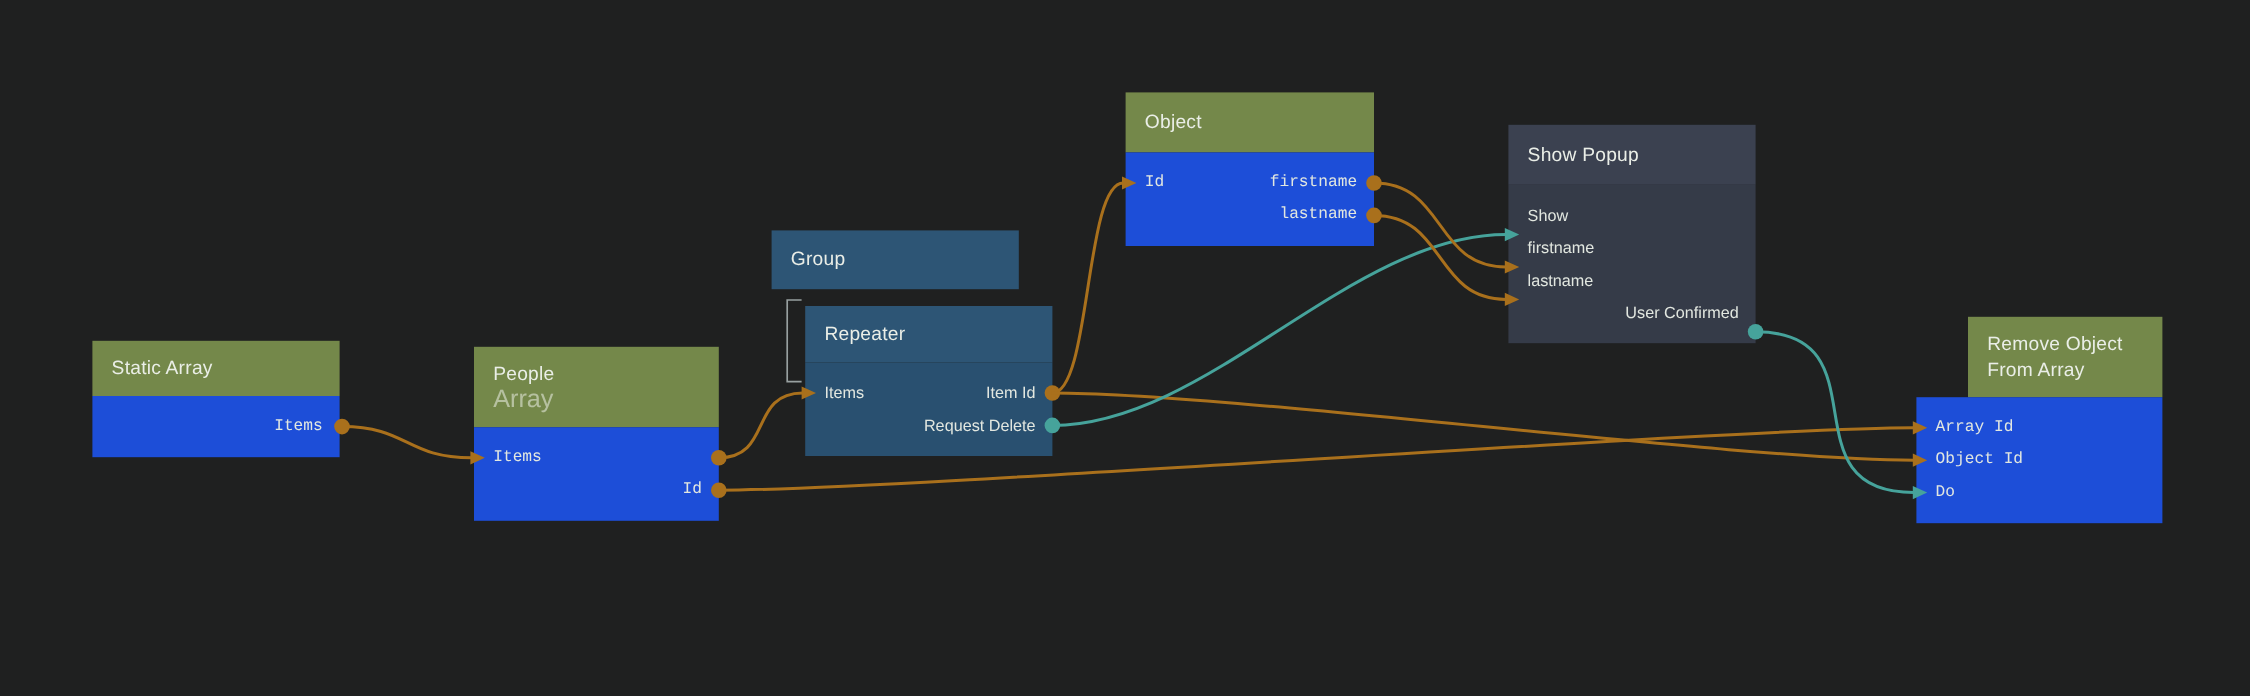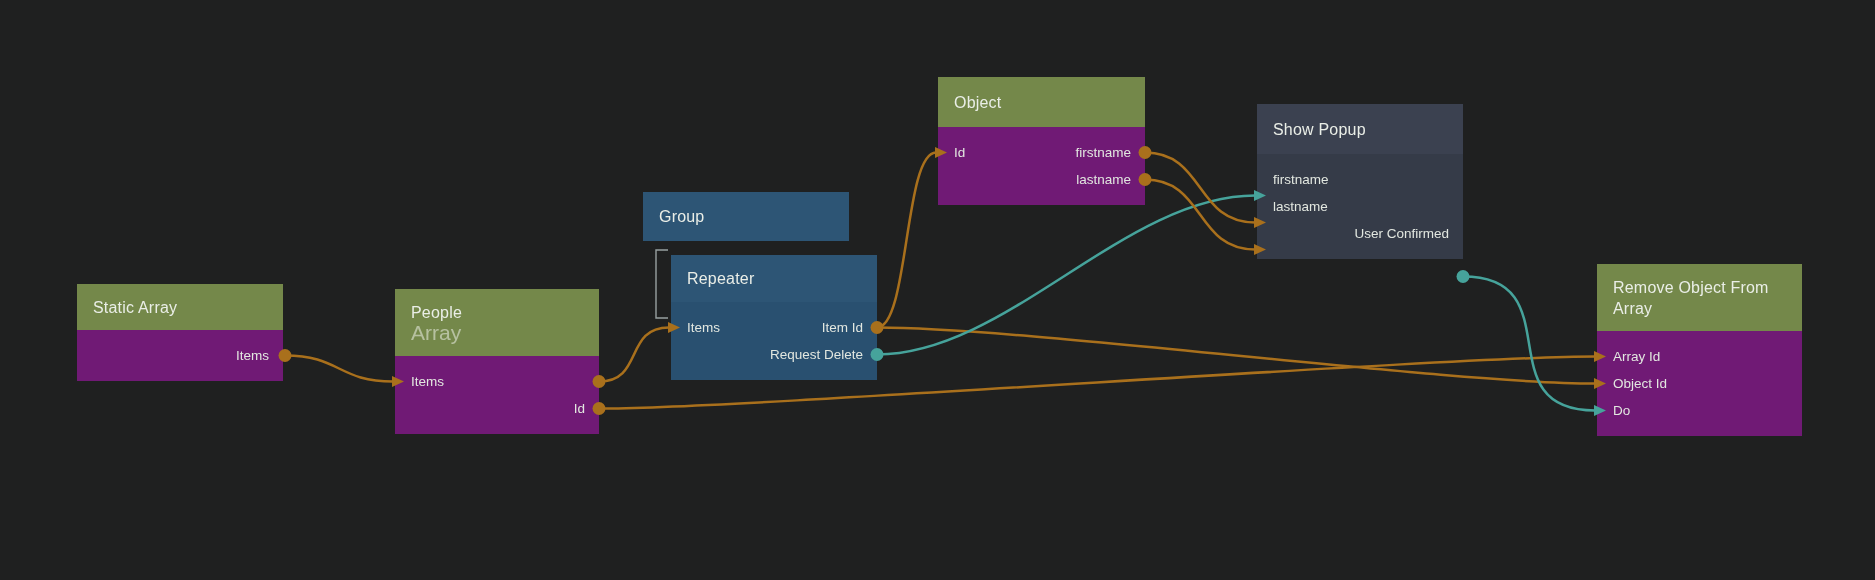--- a/index.html
+++ b/index.html
@@ -6,21 +6,21 @@
   #canvas{position:relative;overflow:hidden;}
   .node{position:absolute;box-sizing:border-box;}
   .node .hd{display:flex;flex-direction:column;justify-content:center;padding:0 16px;box-sizing:border-box;}
   .node .title{font-size:16px;line-height:21px;color:#EAEEE7;letter-spacing:.2px;}
   .node .subtitle{font-size:21px;line-height:20px;color:rgba(255,255,255,0.48);}
   .node .bd{box-sizing:border-box;padding:12px 0;}
   .row{height:27px;display:flex;align-items:center;padding:0 14px 0 16px;box-sizing:border-box;}
   .plabel{font-size:13.5px;color:#E2E7E0;white-space:nowrap;}
   .plabel.right{margin-left:auto;}
   .node.green .hd{background:#74884A;}
-  .node.green .bd{background:#701a75;}
+  .node.green .bd{background:#1d4ed8;font-family:Liberation Mono, monospace;}
   .node.blue  .hd{background:#2D5575;}
   .node.blue  .bd{background:#295070;}
   .node.dark  .hd{background:#3B4150;}
   .node.dark  .bd{background:#353B48;}
   #wires{position:absolute;left:0;top:0;pointer-events:none;}
 </style>
 </head>
 <body>
 
 <div id="canvas" style="width: 1875px; height: 580px; background: rgb(31, 32, 32);">
@@ -82,32 +82,35 @@
             <span class="plabel right">lastname</span>
           </div>
         </div>
       </div>
       <div class="node dark" style="left: 1257px; top: 104px; width: 206px; height: 182px;">
         <div class="hd" style="height: 50px;">
           <div class="title">Show Popup</div>
         </div>
         <div class="bd">
           <div class="row">
+            <span class="plabel">Show</span>
+          </div>
+          <div class="row">
             <span class="plabel">firstname</span>
           </div>
           <div class="row">
             <span class="plabel">lastname</span>
           </div>
           <div class="row">
             <span class="plabel right">User Confirmed</span>
           </div>
         </div>
       </div>
       <div class="node green" style="left: 1597px; top: 264px; width: 205px; height: 172px;">
-        <div class="hd" style="height: 67px;">
+        <div class="hd" style="height: 67px; margin-left: 43px;">
           <div class="title">Remove Object From Array</div>
         </div>
         <div class="bd">
           <div class="row">
             <span class="plabel">Array Id</span>
           </div>
           <div class="row">
             <span class="plabel">Object Id</span>
           </div>
           <div class="row">

